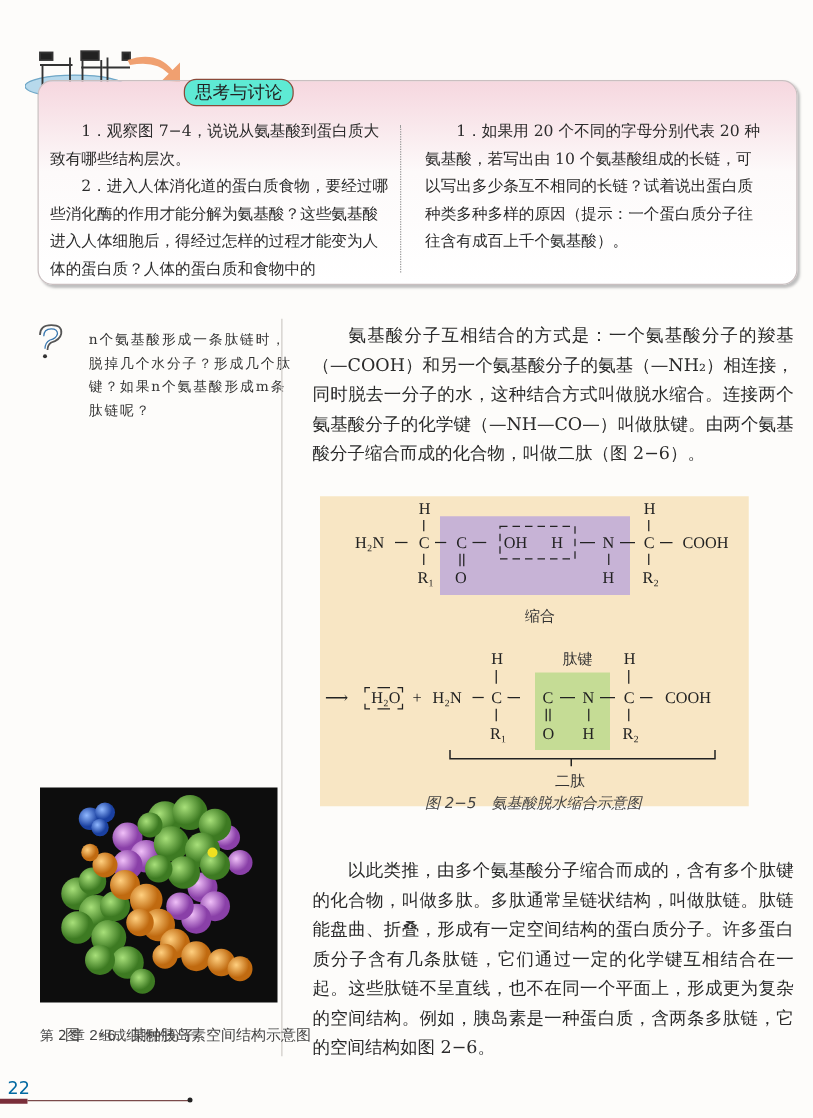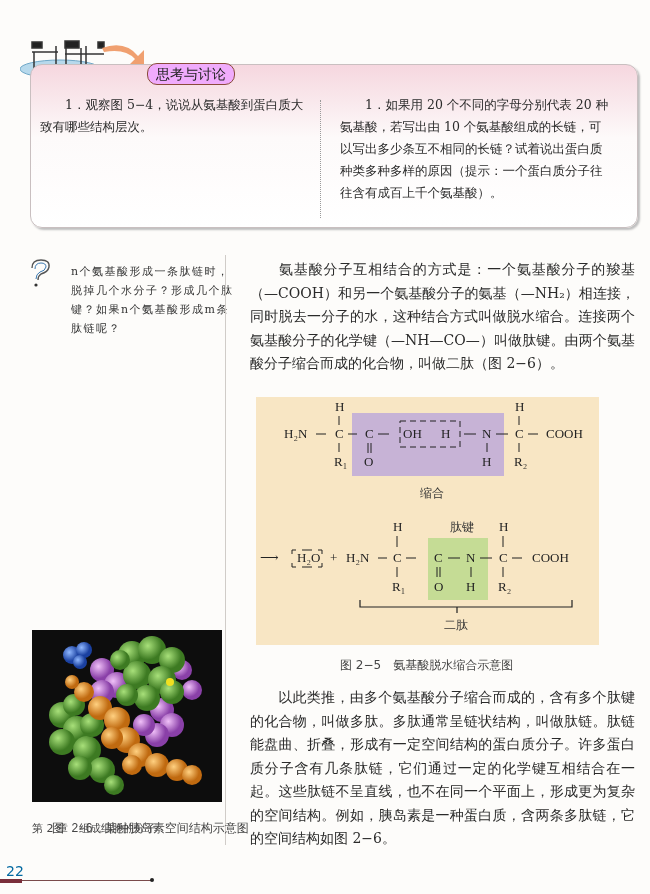--- a/index.html
+++ b/index.html
@@ -10,21 +10,21 @@
     .discuss-icon { position:absolute; left:20px; top:38px; width:85px; height:40px; }
     .discuss-arrow { position:absolute; left:100px; top:38px; width:50px; height:30px; }
     .discuss-box {
       position:absolute; left:30px; top:64px; width:608px; height:164px;
       border:1px solid #c9bfc0; border-radius:12px;
       background:linear-gradient(180deg,#f6d7df 0%, #f9e8ec 22%, #fdfafa 45%, #ffffff 100%);
       box-shadow:2px 2px 2px #bfbfbf;
     }
     .discuss-title {
       position:absolute; left:147px; top:63px; height:22px; padding:0 8px;
-      border:1px solid #8a4a3a; border-radius:10px; background:#f0abfc;
+      border:1px solid #8a4a3a; border-radius:10px; background:#5eead4;
       font-family:"DejaVu Sans", "Liberation Sans", sans-serif; font-size:14px; line-height:20px; color:#222;
     }
     .disc-col { position:absolute; top:94px; font-size:12.5px; line-height:22px; color:#2b2b2b; }
     .disc-col p { text-indent:2em; }
     .disc-col p.cont { text-indent:0; }
     .disc-col.left { left:40px; width:272px; }
     .disc-col.right { left:340px; width:272px; }
     .disc-sep { position:absolute; left:320px; top:100px; height:118px; border-left:1px dotted #9a9a9a; }
 
     
@@ -34,21 +34,21 @@
 
     
     .main-para { position:absolute; left:250px; width:385px; font-size:14px; line-height:23.5px; color:#2a2a2a; text-align:justify; }
     .main-para .ind { display:inline-block; width:2em; }
     .p1 { top:258px; }
     .p2 { top:686px; }
 
     
     .fig25 { position:absolute; left:256px; top:397px; width:343px; height:248px; background:#f8e6c4; }
     .fig25 svg { position:absolute; left:0; top:0; }
-    .fig25-cap { position:absolute; left:340px; top:657px; font-size:12px; color:#444; font-family:"DejaVu Sans","Liberation Sans",sans-serif; }
+    .fig25-cap { position:absolute; left:340px; top:634px; font-size:12px; color:#444; font-family:"DejaVu Sans","Liberation Sans",sans-serif;font-style:italic; }
     .chem { font-family:"Liberation Serif","DejaVu Serif",serif; font-size:13px; fill:#222; }
     .chemcn { font-family:"DejaVu Sans","Liberation Sans",sans-serif; font-size:12px; fill:#333; }
 
     
     .fig26 { position:absolute; left:32px; top:630px; width:190px; height:172px; background:#0d0d0d; overflow:hidden; }
     .fig26-cap { position:absolute; left:32px; top:820px; font-size:12px; color:#444; font-family:Liberation Mono, monospace;margin-left:20px; }
 
     
     .footer-num { position:absolute; left:6px; top:863px; font-family:"DejaVu Sans","Liberation Sans",sans-serif; font-size:14px; color:#0369a1; }
     .footer-chap { position:absolute; left:32px; top:821px; font-family:"DejaVu Sans","Liberation Sans",sans-serif; font-size:11px; color:#444; }
@@ -75,21 +75,22 @@
       <line x1="66" y1="8" x2="66" y2="30"></line>
   </g>
 </svg>
 <svg class="discuss-arrow" viewBox="0 0 50 30" width="50" height="30">
   <path d="M2 10 Q 25 2 38 18 L 44 12 L 44 28 L 30 26 L 35 21 Q 25 10 4 14 Z" fill="#f0a070"></path>
 </svg>
 <div class="discuss-box"></div>
 <div class="discuss-title">思考与讨论</div>
 
 <div class="disc-col left">
-  <p>1．观察图 5−4，说说从氨基酸到蛋白质大致有哪些结构层次。</p>
+  <p>1．观察图 7−4，说说从氨基酸到蛋白质大致有哪些结构层次。</p>
+  <p>2．进入人体消化道的蛋白质食物，要经过哪些消化酶的作用才能分解为氨基酸？这些氨基酸进入人体细胞后，得经过怎样的过程才能变为人体的蛋白质？人体的蛋白质和食物中的</p>
 </div>
 <div class="disc-sep"></div>
 <div class="disc-col right">
   <p>1．如果用 20 个不同的字母分别代表 20 种氨基酸，若写出由 10 个氨基酸组成的长链，可以写出多少条互不相同的长链？试着说出蛋白质种类多种多样的原因（提示：一个蛋白质分子往往含有成百上千个氨基酸）。</p>
 </div>
 
 <svg class="side-q" viewBox="0 0 26 30" width="26" height="30">
   <path d="M5 10 Q5 2 14 2 Q23 2 22 9 Q21 14 14 16 Q11 18 11 22" fill="none" stroke="#555" stroke-width="1.4"></path>
   <path d="M8 11 Q8 5 14 5 Q19 5 19 9 Q18 13 13 14 Q9 16 9 21" fill="none" stroke="#3a78b0" stroke-width="1"></path>
   <circle cx="9" cy="27" r="1.6" fill="#333"></circle>

